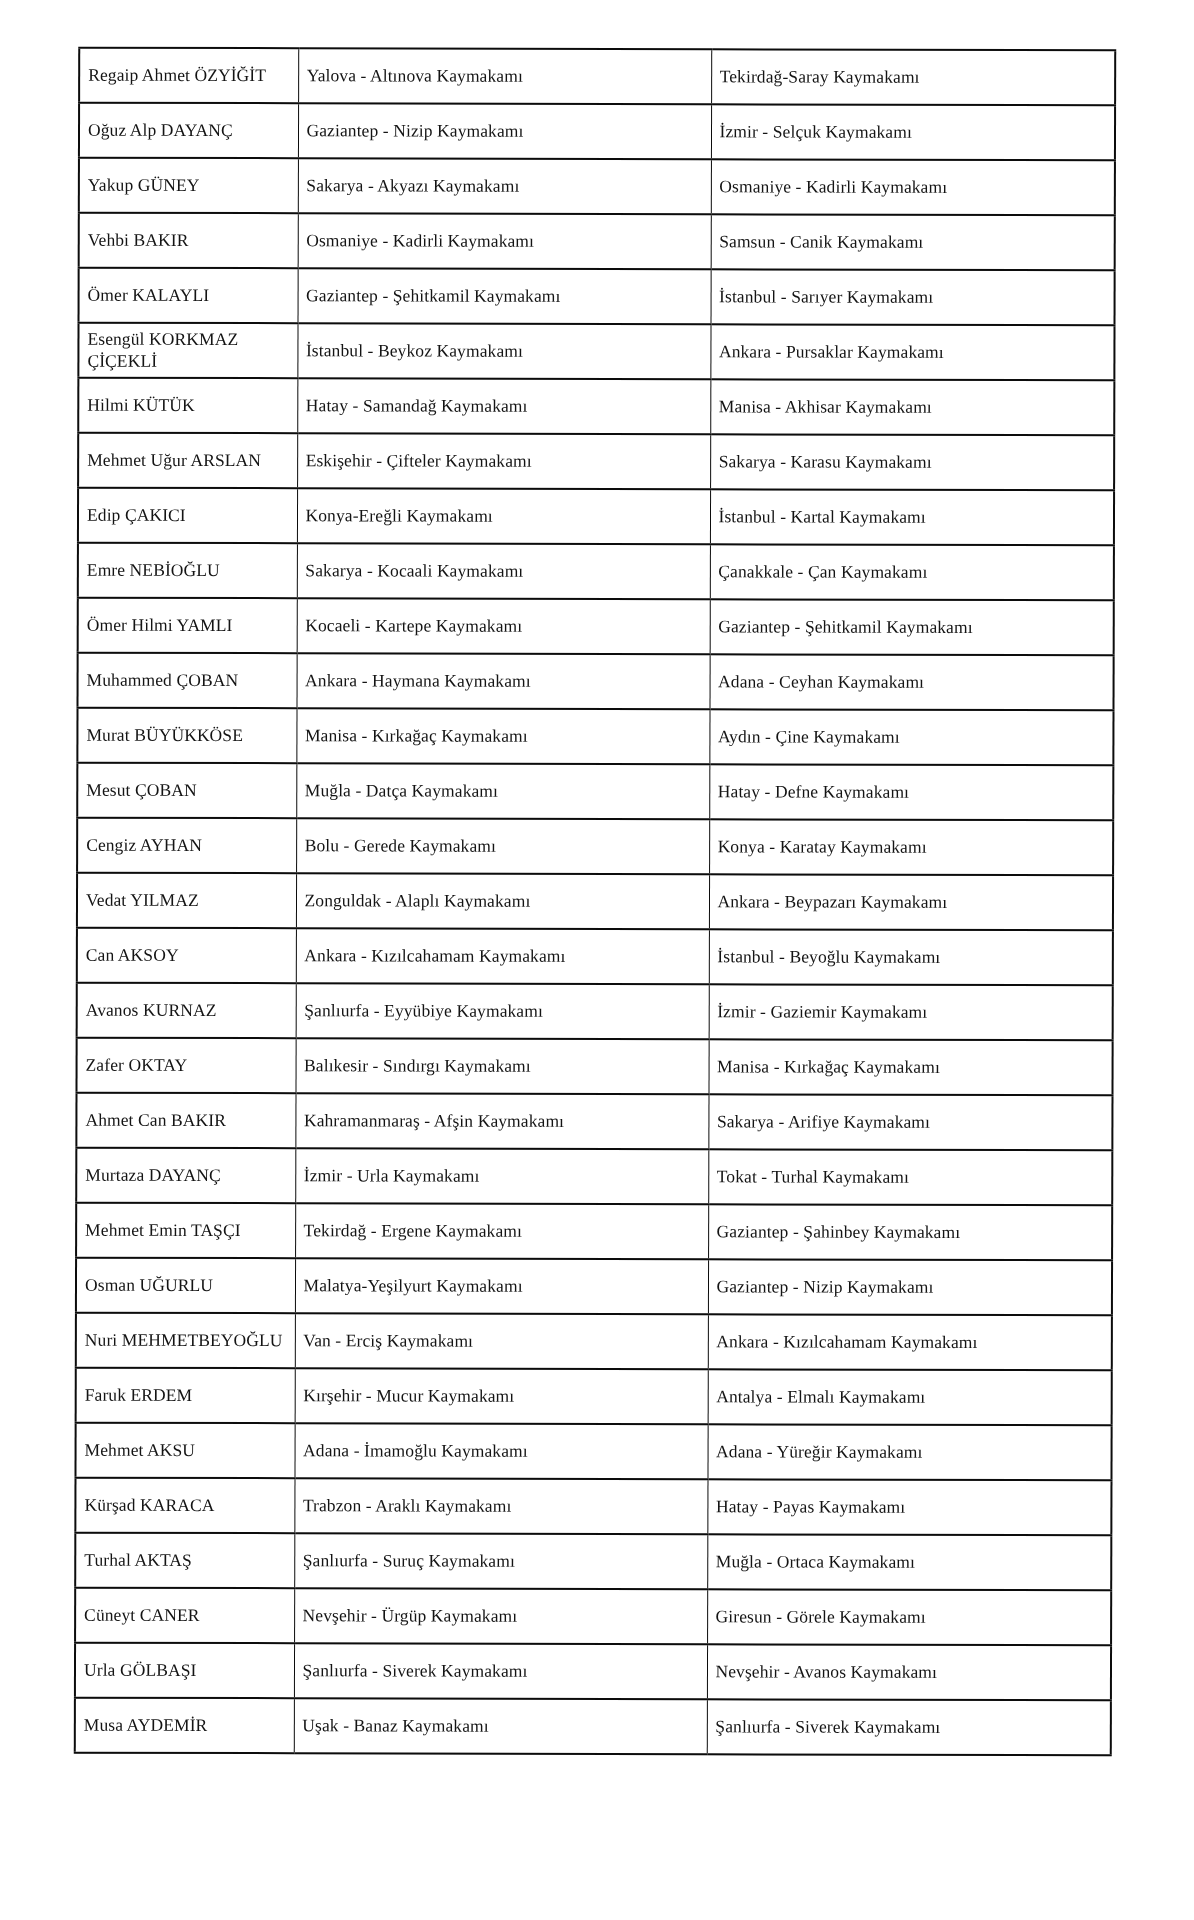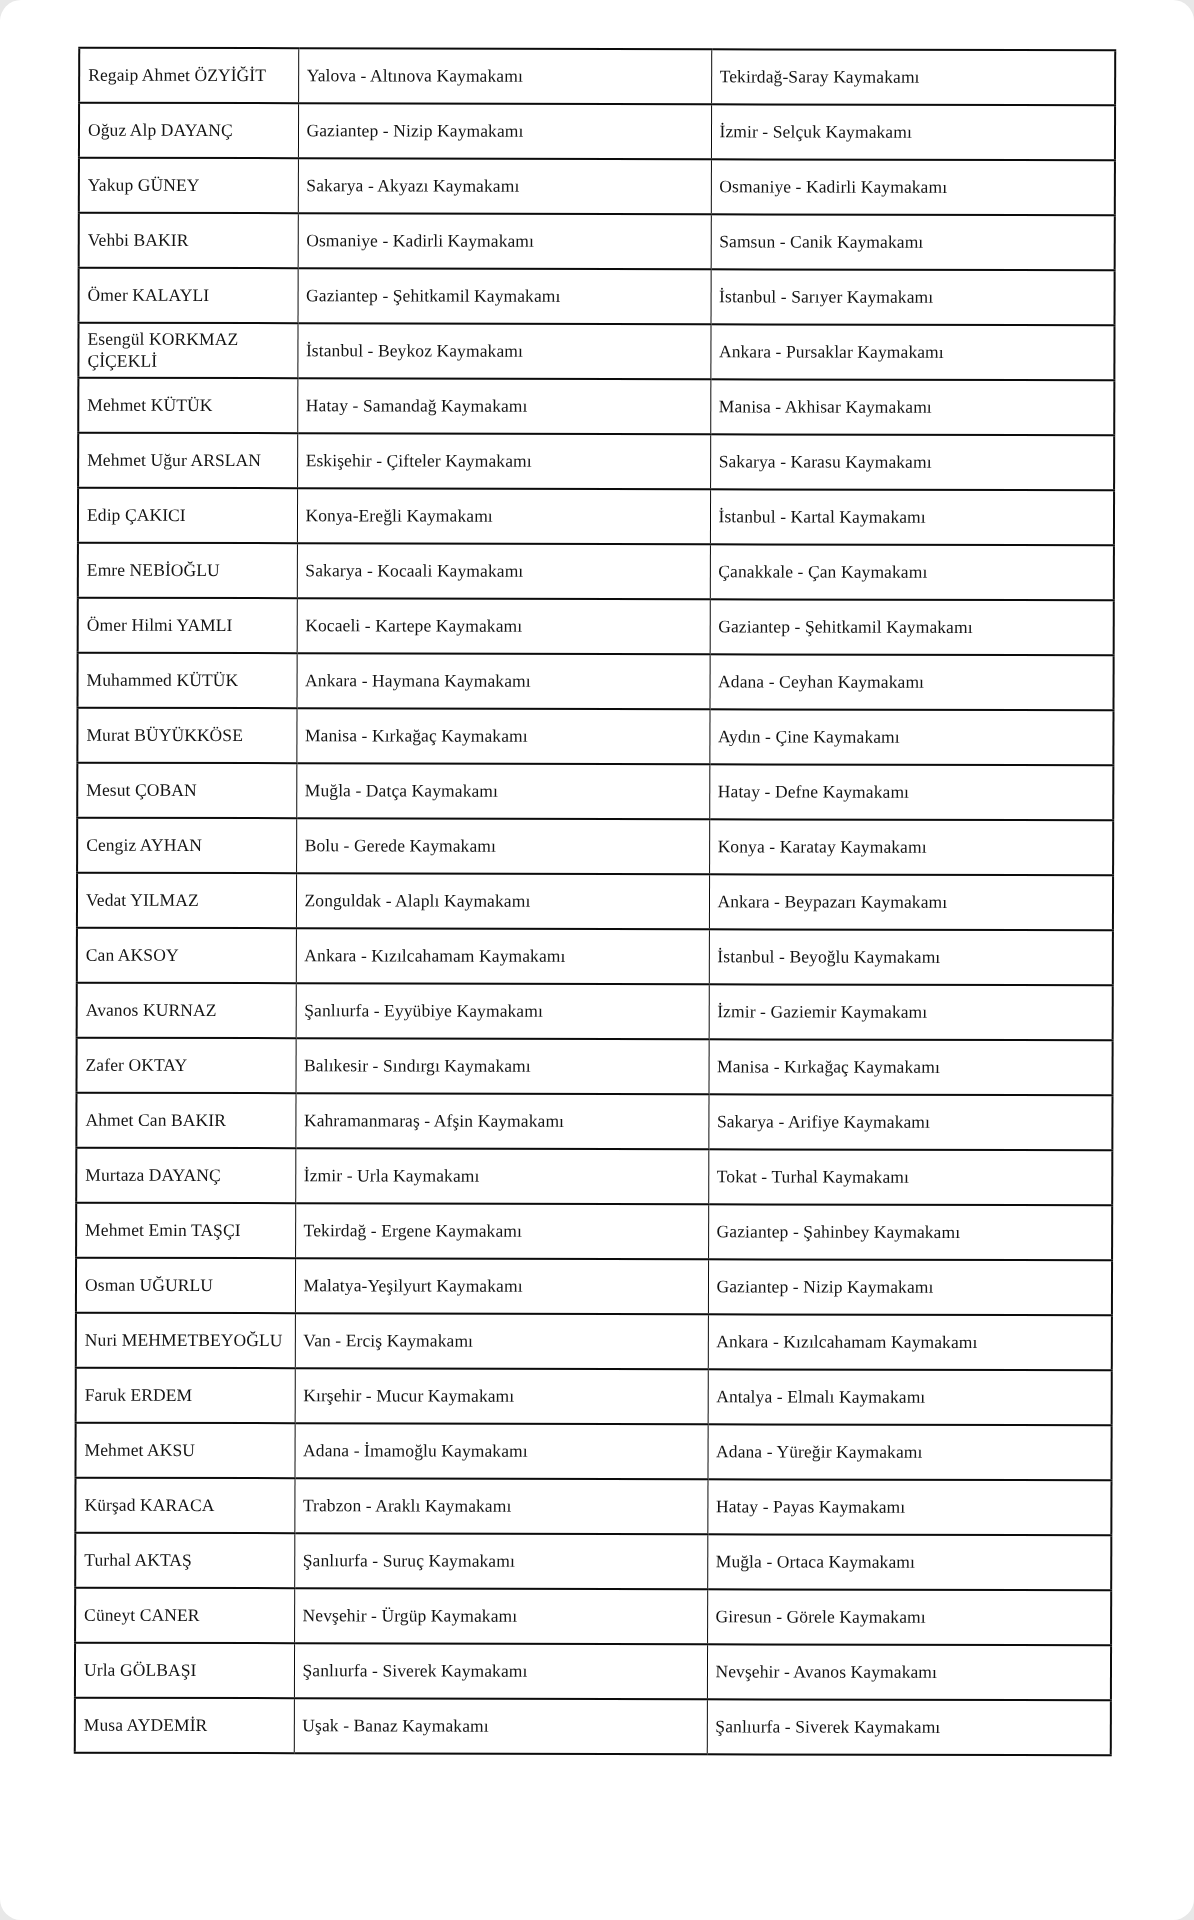--- a/index.html
+++ b/index.html
@@ -7,21 +7,20 @@
   body {
     width: 1194px; height: 1920px;
     position: relative;
     font-family: "Liberation Serif", "DejaVu Serif", serif;
   }
   .page {
     position: absolute; left: 0; top: 0;
     width: 1194px; height: 1920px;
     background: #ffffff;
     overflow: hidden;
-    border-radius: 21px;
   }
   table.doc-table {
     position: absolute;
     left: 76px; top: 48px;
     width: 1036px;
     border-collapse: collapse;
     table-layout: fixed;
     transform: rotate(0.15deg);
     transform-origin: 50% 50%;
   }
@@ -81,21 +80,21 @@
     <td>Ömer KALAYLI</td>
     <td>Gaziantep - Şehitkamil Kaymakamı</td>
     <td>İstanbul - Sarıyer Kaymakamı</td>
   </tr>
         <tr>
     <td>Esengül KORKMAZ ÇİÇEKLİ</td>
     <td>İstanbul - Beykoz Kaymakamı</td>
     <td>Ankara - Pursaklar Kaymakamı</td>
   </tr>
         <tr>
-    <td>Mehmet KÜTÜK</td>
+    <td>Hilmi KÜTÜK</td>
     <td>Hatay - Samandağ Kaymakamı</td>
     <td>Manisa - Akhisar Kaymakamı</td>
   </tr>
         <tr>
     <td>Mehmet Uğur ARSLAN</td>
     <td>Eskişehir - Çifteler Kaymakamı</td>
     <td>Sakarya - Karasu Kaymakamı</td>
   </tr>
         <tr>
     <td>Edip ÇAKICI</td>
@@ -106,21 +105,21 @@
     <td>Emre NEBİOĞLU</td>
     <td>Sakarya - Kocaali Kaymakamı</td>
     <td>Çanakkale - Çan Kaymakamı</td>
   </tr>
         <tr>
     <td>Ömer Hilmi YAMLI</td>
     <td>Kocaeli - Kartepe Kaymakamı</td>
     <td>Gaziantep - Şehitkamil Kaymakamı</td>
   </tr>
         <tr>
-    <td>Muhammed KÜTÜK</td>
+    <td>Muhammed ÇOBAN</td>
     <td>Ankara - Haymana Kaymakamı</td>
     <td>Adana - Ceyhan Kaymakamı</td>
   </tr>
         <tr>
     <td>Murat BÜYÜKKÖSE</td>
     <td>Manisa - Kırkağaç Kaymakamı</td>
     <td>Aydın - Çine Kaymakamı</td>
   </tr>
         <tr>
     <td>Mesut ÇOBAN</td>

